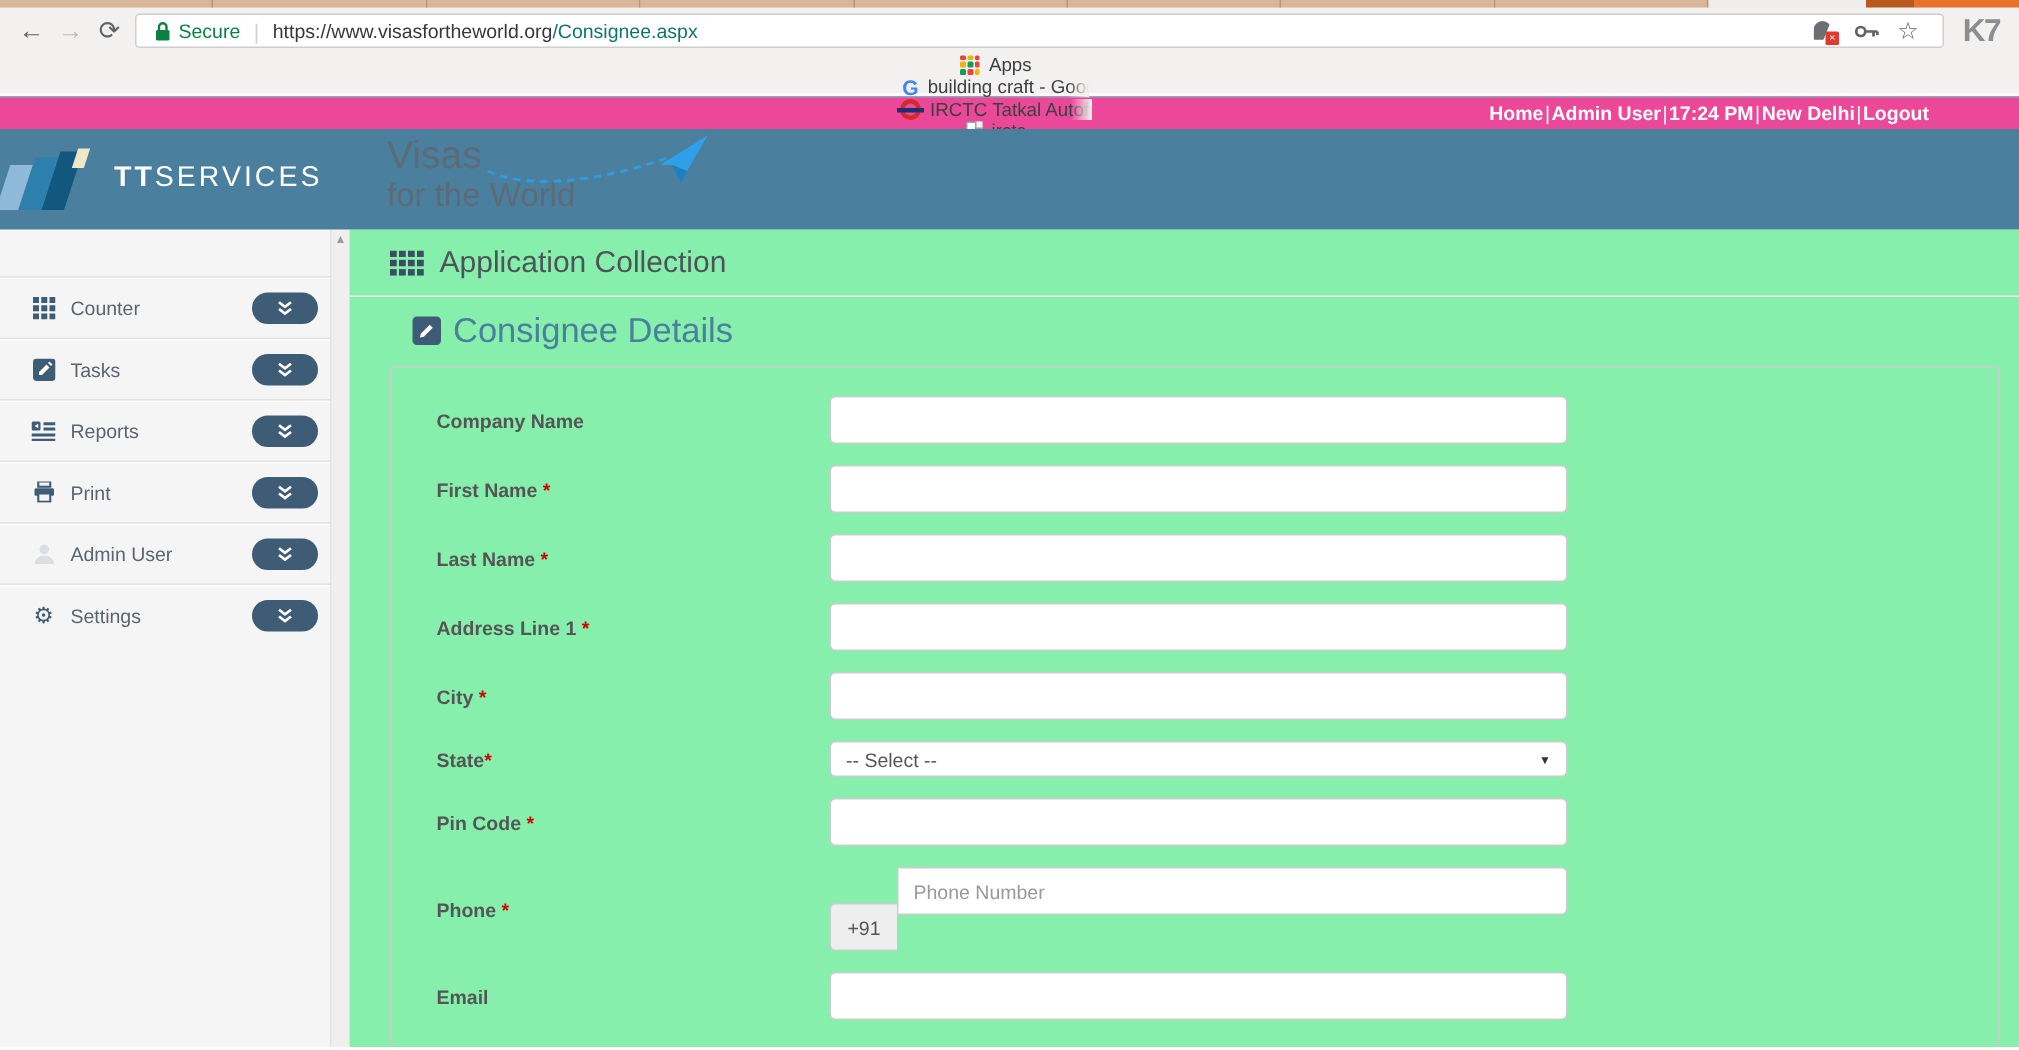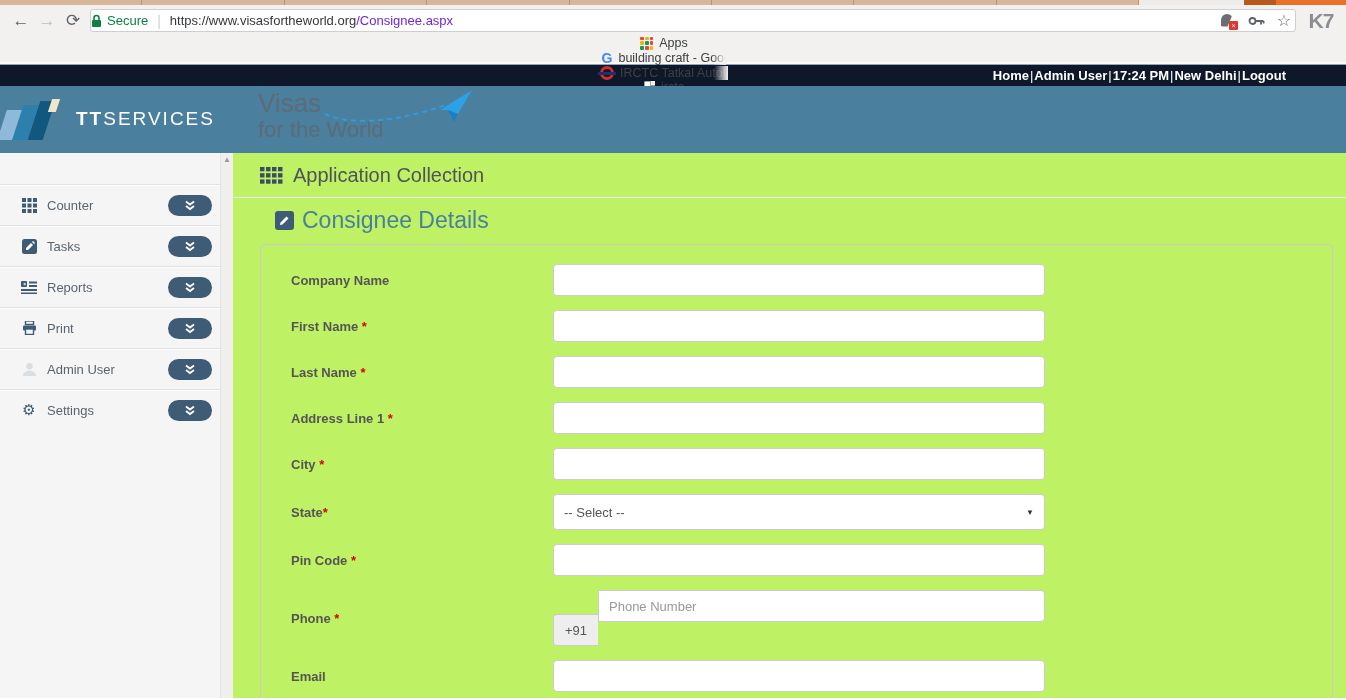--- a/index.html
+++ b/index.html
@@ -11,25 +11,25 @@
   .tab-tan { flex:1; background:#d7b69a; border-right:1px solid #b59579; }
   .tab-lite { width:105px; background:#efedeb; }
   .tab-dorange { width:32px; background:#b85a1e; }
   .tab-orange { width:70px; background:#e8722a; }
 
   .toolbar { height:31px; background:#f3f1ef; display:flex; align-items:center; padding:0 8px; }
   .navbtn { width:26px; height:24px; display:flex; align-items:center; justify-content:center;
             font-size:17px; color:#5f6368; cursor:pointer; }
   .navbtn.disabled { color:#bdbdbd; }
   .omnibox { flex:1; height:23px; margin:0 8px 0 4px; background:#fff; border:1px solid #cdced0;
-             border-radius:3px; display:flex; align-items:center; padding:0 0; font-size:13px; }
+             border-radius:3px; display:flex; align-items:center; padding:0 12px; font-size:13px; }
   .secure { color:#0b8043; display:flex; align-items:center; gap:5px; font-weight:500; }
   .omni-sep { color:#d0d0d0; margin:0 9px; font-size:14px; }
   .url-host { color:#35383b; }
-  .url-path { color:#6d28d9; }
+  .url-path { color:#0f766e; }
   .omni-spacer { flex:1; }
   .omni-ic { width:22px; display:flex; justify-content:center; align-items:center; margin-left:6px; color:#5f6368; }
   .dsaver { position:relative; width:14px; height:14px; }
   .dsaver .blob { position:absolute; left:0; top:0; width:12px; height:13px; background:#6b6f73;
                   border-radius:7px 7px 7px 2px; clip-path:polygon(0 0,100% 0,55% 100%,0 100%); }
   .dsaver .badge { position:absolute; right:-3px; bottom:-2px; width:9px; height:9px; background:#e03a2f;
                    border-radius:1px; color:#fff; font-size:7px; line-height:9px; text-align:center; }
   .star { font-size:16px; color:#5f6368; }
   .k7 { width:34px; text-align:center; font-size:21px; font-weight:700; color:#8a8d91; letter-spacing:-1px; }
 
@@ -42,21 +42,21 @@
   .appsgrid { width:13px; height:13px; display:grid; grid-template-columns:repeat(3,1fr); gap:1px; }
   .appsgrid i { border-radius:1px; }
   .gicon { font-weight:700; font-size:14px; color:#4285F4; }
   .roundel { width:14px; height:14px; border:3px solid #d22b2b; border-radius:50%; position:relative; }
   .roundel:after { content:""; position:absolute; left:-5px; top:2.5px; width:18px; height:3px; background:#1d2f6f; }
   .pageic { width:11px; height:13px; border:1px solid #9aa0a6; border-radius:1px; position:relative; background:#fff; }
   .pageic:after { content:""; position:absolute; right:-1px; top:-1px; width:4px; height:4px;
                   background:#f3f1ef; border-left:1px solid #9aa0a6; border-bottom:1px solid #9aa0a6; }
 
   
-  .topbar { height:22px; background:#0f172a; border-top:1px solid #8fa9b8; display:flex; align-items:center;
+  .topbar { height:22px; background:#ec4899; border-top:1px solid #8fa9b8; display:flex; align-items:center;
             justify-content:flex-end; padding-right:60px; color:#fff; font-size:13px; font-weight:600; }
   .topbar .sep { margin:0 1px; font-weight:400; }
   .topbar .lk { cursor:pointer; }
   .topbar .logout { margin-left:0; }
 
   .brand { height:67px; background:#4a7f9e; position:relative; }
   .ttlogo { position:absolute; left:0; top:10px; width:70px; height:48px; }
   .ttlogo .s { position:absolute; transform:skewX(-18deg); }
   .s1 { left:2px;  top:14px; width:15px; height:30px; background:#8fb9d8; }
   .s2 { left:18px; top:9px;  width:15px; height:35px; background:#2d7fae; }
@@ -76,38 +76,38 @@
   .sicon { width:18px; display:flex; justify-content:center; align-items:center; color:#3f5c77; }
   .slabel { margin-left:9px; font-size:13px; color:#5a6470; flex:1; }
   .pill { width:44px; height:21px; background:#3f5c77; border-radius:11px; display:flex;
           align-items:center; justify-content:center; cursor:pointer; }
   .gearglyph { font-size:15px; color:#3f5c77; line-height:1; font-family:"DejaVu Sans", sans-serif; }
 
   .scrollstrip { width:13px; background:#f0efee; border-left:1px solid #e3e3e3; display:flex;
                  flex-direction:column; align-items:center; padding-top:3px; }
   .scrollup { color:#9a9a9a; font-size:8px; cursor:pointer; line-height:1; }
 
-  .main { flex:1; background:#bef264; overflow:hidden; }
+  .main { flex:1; background:#86efac; overflow:hidden; }
   .pghead { display:flex; align-items:center; gap:9px; padding:11px 0 10px 27px;
             border-bottom:1px solid #ebebeb; }
   .pgtitle { font-size:20px; color:#4f5459; font-weight:500; }
   .sechead { display:flex; align-items:center; gap:8px; padding:9px 0 8px 42px; }
   .secicon { width:19px; height:19px; background:#3f5c77; border-radius:3px; display:flex;
              align-items:center; justify-content:center; }
   .sectitle { font-size:23px; color:#4a7f9e; }
 
   .panel { margin:2px 13px 0 27px; border:1px solid #cbcbcb; border-radius:4px;
            padding:19px 0 40px 30px; height:620px; }
   .frow { display:flex; align-items:center; margin-bottom:14px; }
   .flabel { width:262px; font-size:13px; font-weight:700; color:#555; }
   .req { color:#d40000; font-weight:700; }
   .finput { width:492px; height:32px; border:1px solid #ccc; border-radius:4px; padding:12px 10px;
             font-size:13px; color:#555; font-family:"Liberation Sans", sans-serif; outline:none; }
   .finput::placeholder { color:#999; }
-  .fselect { width:492px; height:36px; border:1px solid #ccc; border-radius:4px; background:#fff;
+  .fselect { width:492px; height:24px; border:1px solid #ccc; border-radius:4px; background:#fff;
              display:flex; align-items:center; padding:0 10px; font-size:13px; color:#555; cursor:pointer; }
   .fselect .caret { margin-left:auto; font-size:8px; color:#333; }
   .phonegrp { display:flex; width:492px; }
   .addon { width:45px; height:32px; background:#eee; border:1px solid #ccc; border-right:none;
            border-radius:4px 0 0 4px; display:flex; align-items:center; justify-content:center;
            font-size:13px; color:#555;margin-top:24px; }
   .phinput { flex:1; border-radius:0 4px 4px 0; width:auto; }
 </style>
 </head>
 <body>

